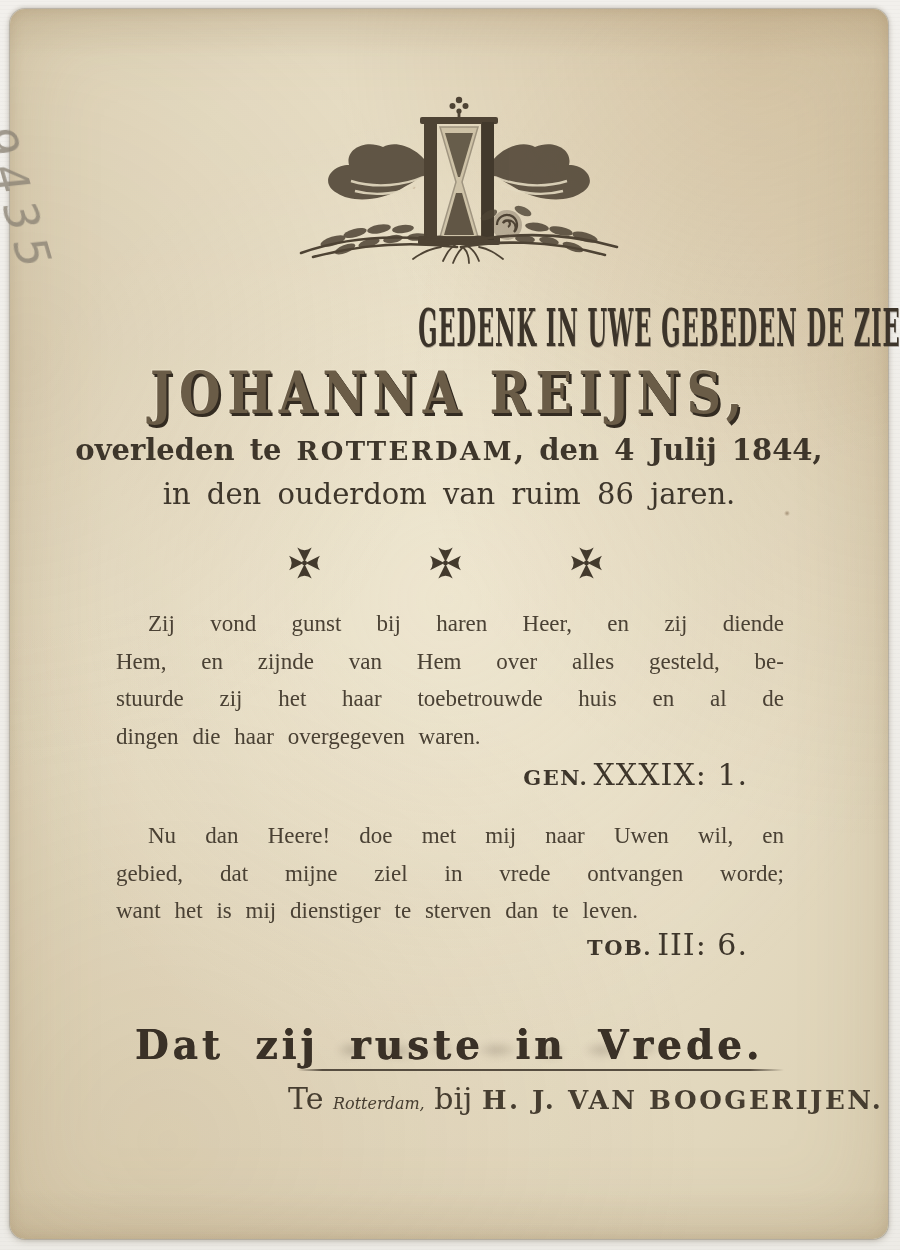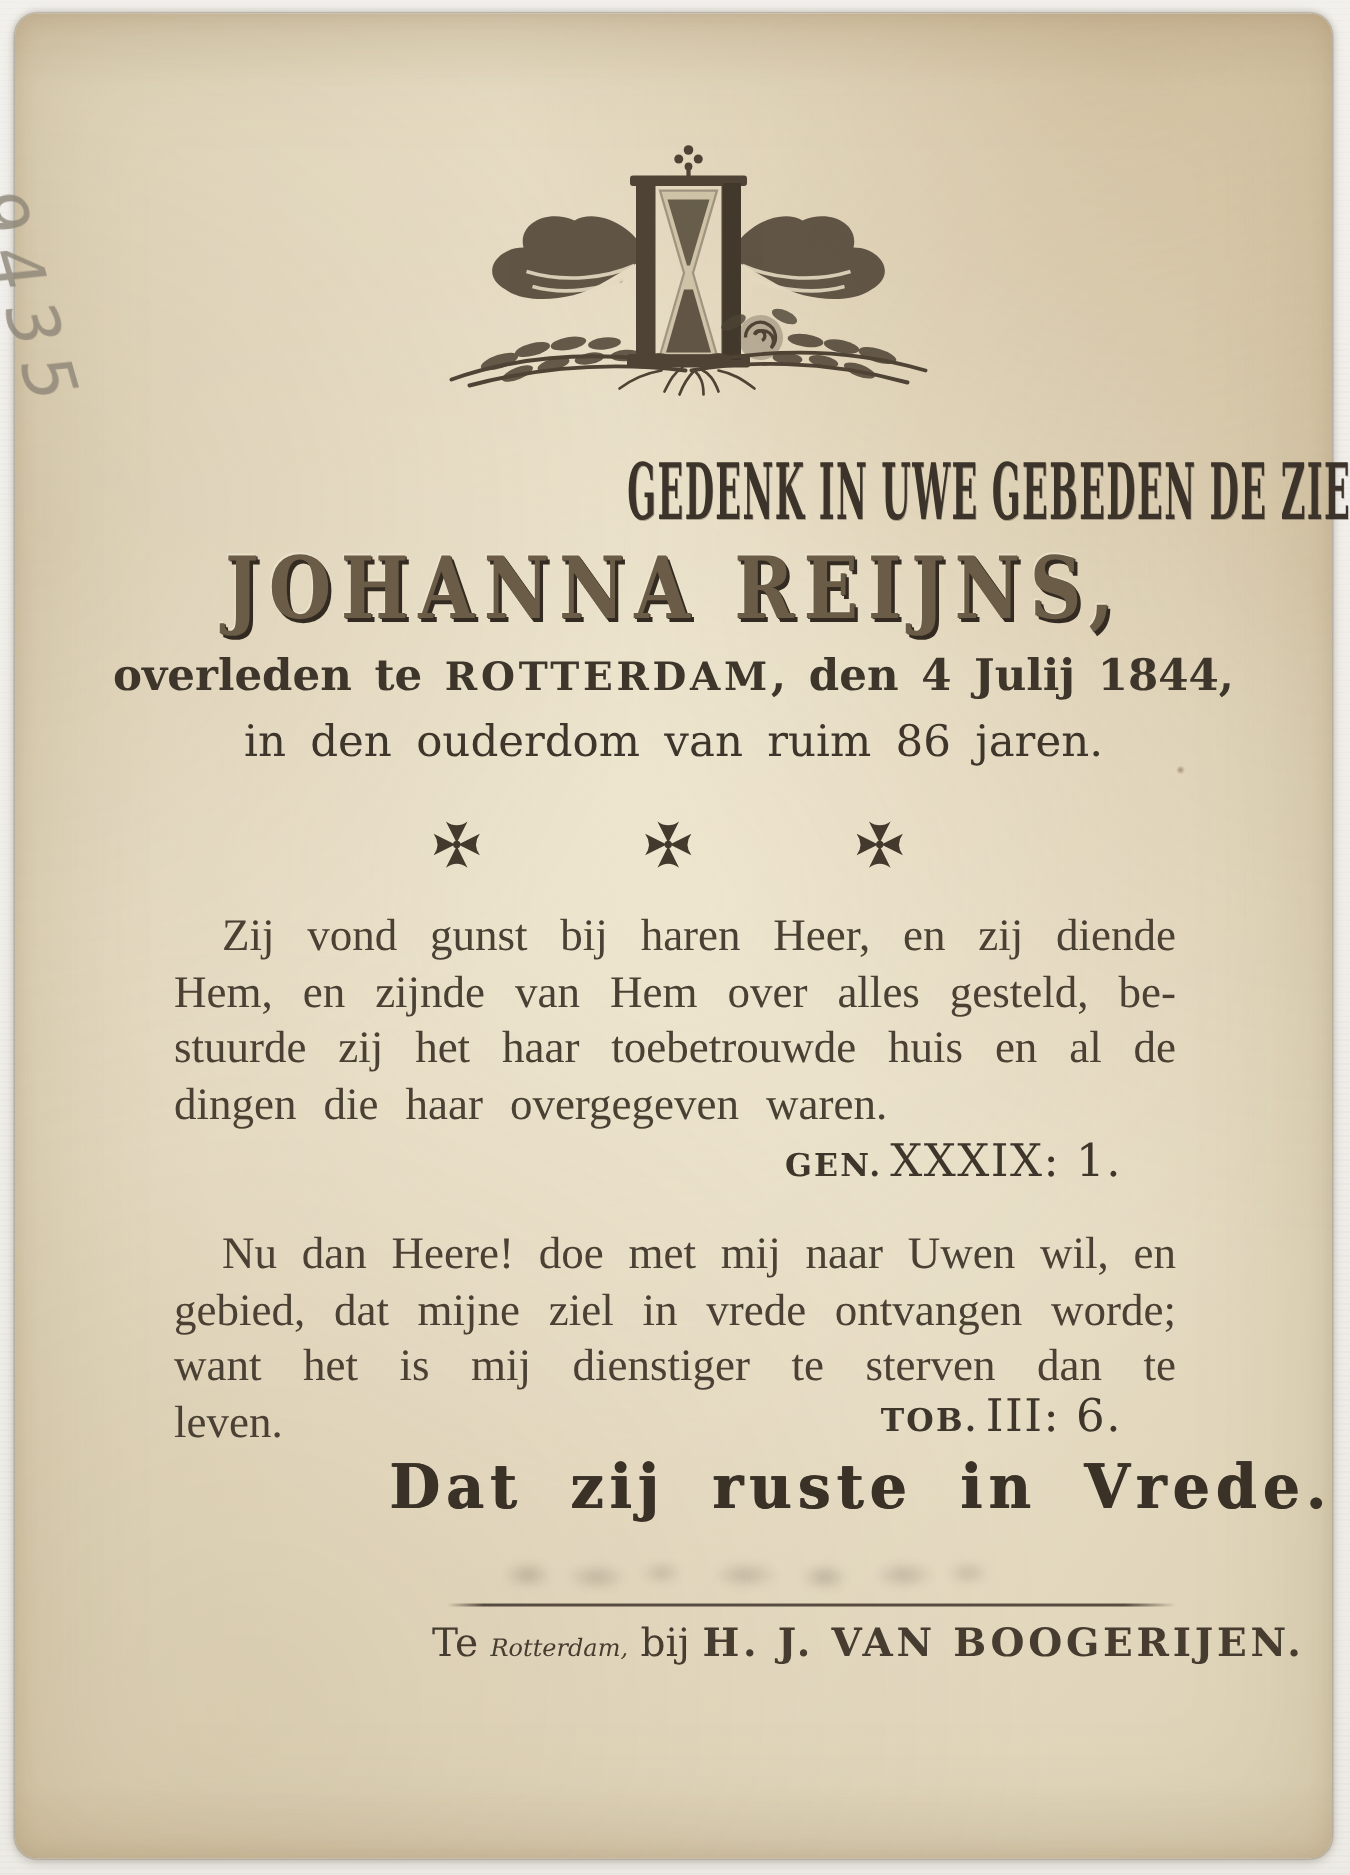--- a/index.html
+++ b/index.html
@@ -59,34 +59,34 @@
     text-shadow:2.5px 2.5px 0 #332b21, 1px 1px 0 #4a4033, -1px -1px 0 rgba(240,232,210,.6);
   }
   .death-line { top:424px; font-weight:bold; font-size:29px; color:#3e362b; word-spacing:5px; }
   .death-line .smallcaps-place { font-size:26px; letter-spacing:2.5px; }
   .age-line { top:468px; font-weight:normal; font-size:29px; color:#3e362b; word-spacing:7px; }
 
   .cross { position:absolute; top:535px; width:37px; height:38px; }
   .cross-1 { left:276px; } .cross-2 { left:417px; } .cross-3 { left:558px; }
 
   .quote { position:absolute; left:106px; width:668px; font-family:"Liberation Serif", serif;
-           font-size:30px; color:#4a4134; }
+           font-size:23px; color:#4a4134; }
   .quote .qline { height:37.5px; line-height:37.5px; text-align:justify; text-align-last:justify; word-spacing:.12em; }
   .quote .qline.first { padding-left:32px; }
   .quote .qline.last { text-align-last:left; word-spacing:.35em; }
   .quote-1 { top:596px; }
   .quote-2 { top:808px; }
 
   .scripture-ref { position:absolute; right:140px; white-space:nowrap; color:#3e362b;text-align:center; }
   .ref-1 { top:748px; }
   .ref-2 { top:918px; }
   .scripture-ref .ref-book { font-size:21px; letter-spacing:1.5px; font-weight:bold; }
   .scripture-ref .ref-num  { font-size:30px; letter-spacing:1px; }
 
-  .closing-line { top:960px;text-align:right; }
+  .closing-line { top:1012px; }
   .closing-line .blackletter {
     display:inline-block; font-size:39px; font-weight:bold; letter-spacing:4px; word-spacing:14px;
     color:#3a3127; transform:scaleY(1.05); text-shadow:.6px 0 0 #3a3127;
   }
   .ghost-band {
     position:absolute; left:322px; top:1028px; width:330px; height:26px; opacity:.5;
     background-image:
       radial-gradient(ellipse 16px 9px at 6% 50%, rgba(70,58,45,.5), rgba(70,58,45,0) 100%),
       radial-gradient(ellipse 20px 9px at 20% 55%, rgba(70,58,45,.45), rgba(70,58,45,0) 100%),
       radial-gradient(ellipse 14px 8px at 33% 45%, rgba(70,58,45,.4), rgba(70,58,45,0) 100%),
@@ -95,21 +95,21 @@
       radial-gradient(ellipse 20px 9px at 82% 50%, rgba(70,58,45,.45), rgba(70,58,45,0) 100%),
       radial-gradient(ellipse 14px 8px at 95% 45%, rgba(70,58,45,.4), rgba(70,58,45,0) 100%);
     filter:blur(3px);
   }
   .imprint-rule {
     position:absolute; left:288px; top:1060px; width:486px; height:2px;
     background:linear-gradient(90deg, rgba(86,77,64,0), #564d40 5%, #564d40 93%, rgba(86,77,64,0));
   }
   .imprint { position:absolute; left:278px; top:1072px; width:510px; text-align:center;
              white-space:nowrap; color:#463d30; }
-  .imprint .imp-roman { font-size:26px; }
+  .imprint .imp-roman { font-size:30px; }
   .imprint .imp-italic { font-size:16px; font-style:italic; }
   .imprint .imp-printer { font-size:26px; font-weight:bold; letter-spacing:2.5px; }
 </style>
 </head>
 <body>
 
 <div class="page">
   <div class="card">
 
     <div class="stains"></div>

